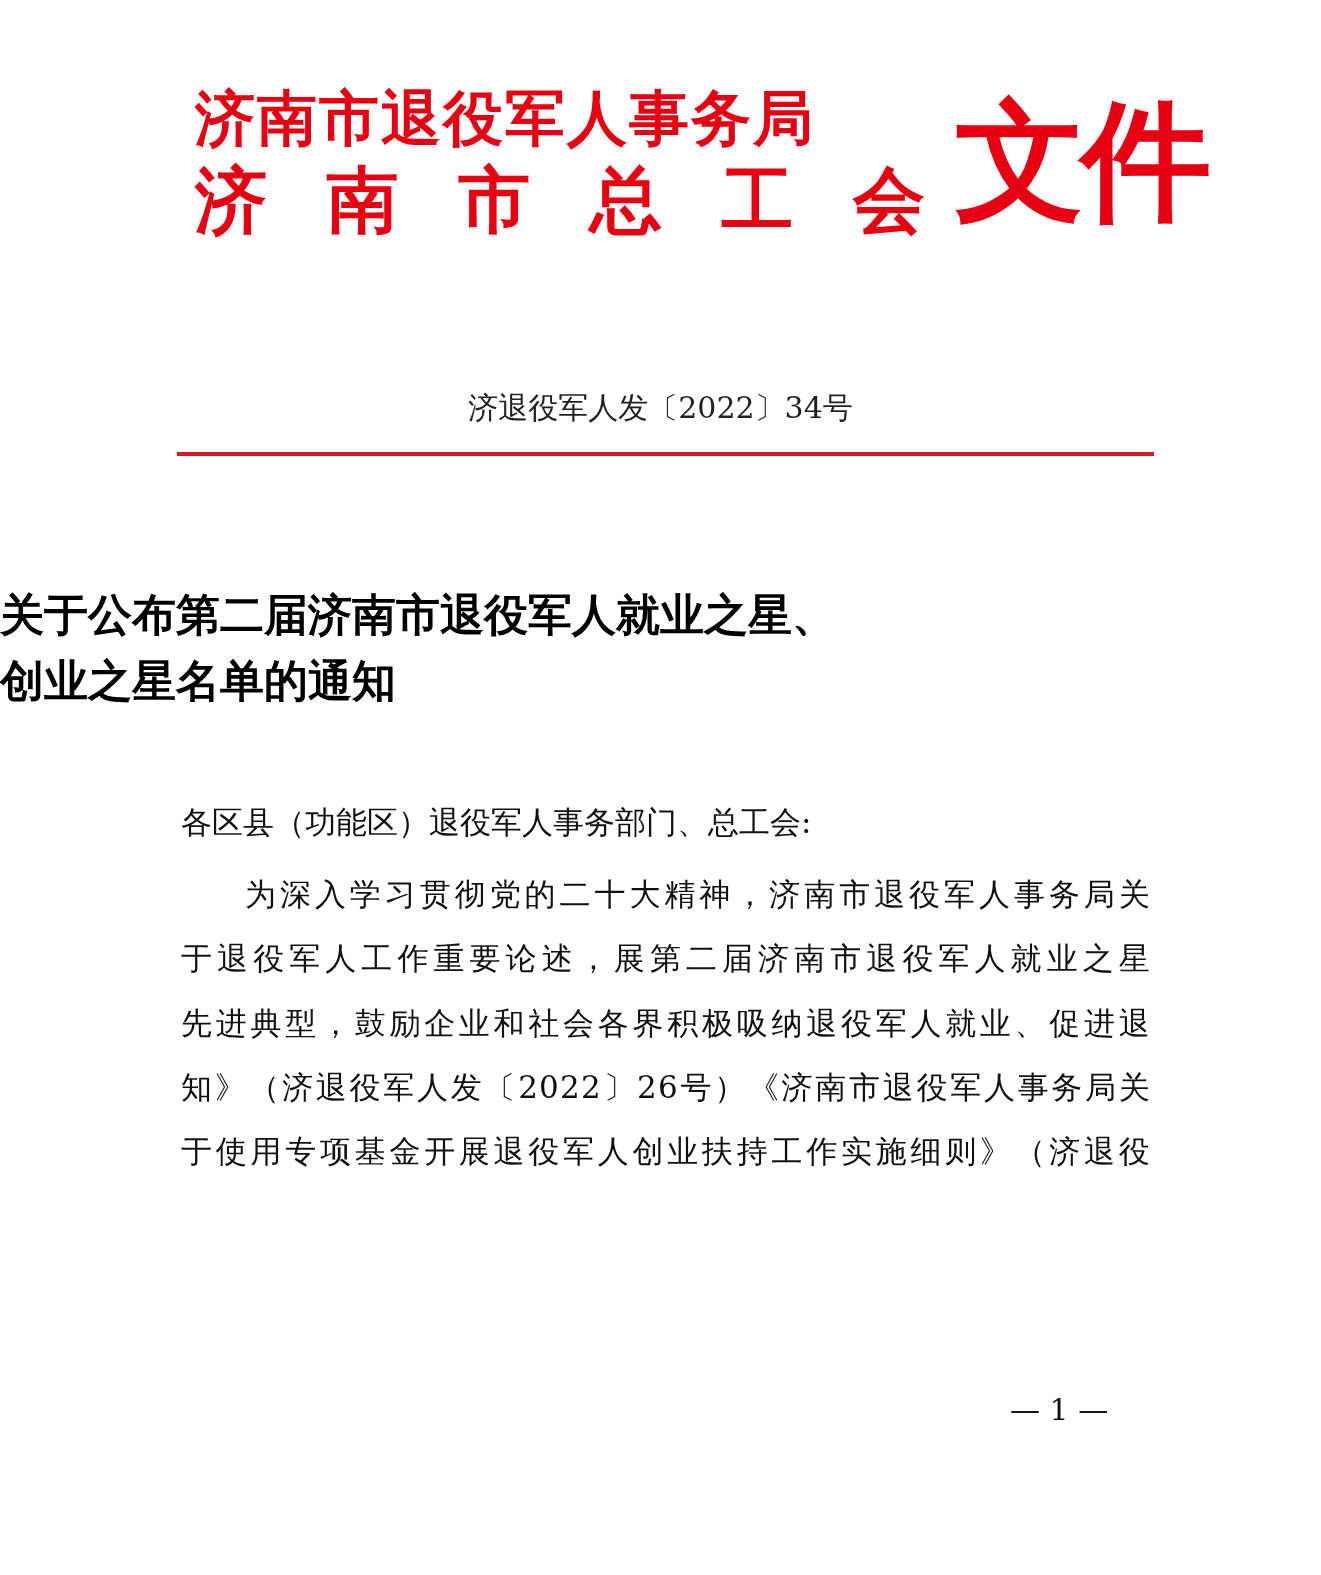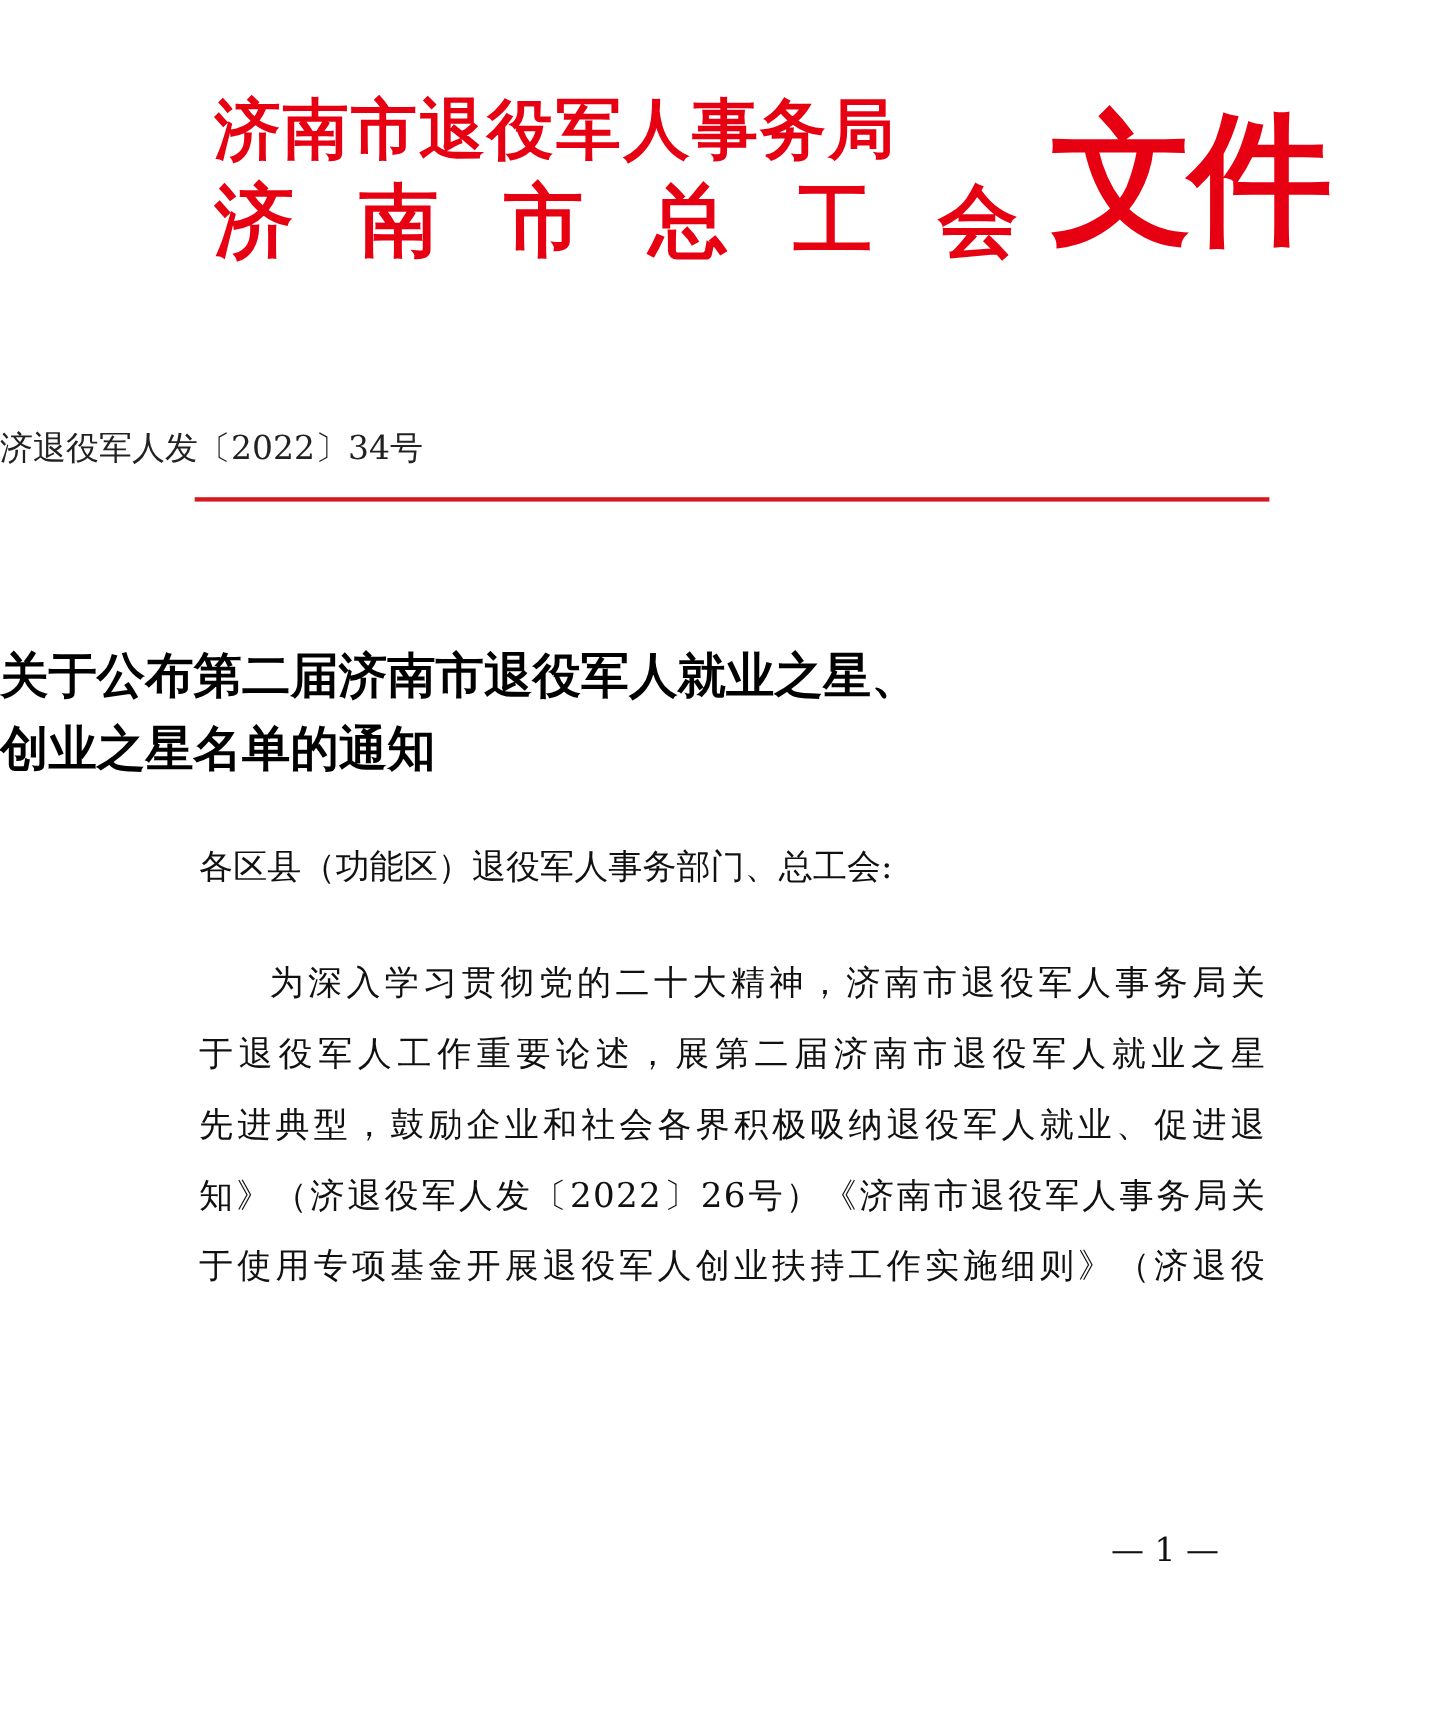--- a/index.html
+++ b/index.html
@@ -4,27 +4,27 @@
 <style>
   html, body { margin: 0; padding: 0; background: #ffffff; }
   body { width: 1321px; height: 1575px; position: relative; overflow: hidden;
          font-family: "DejaVu Serif", "Liberation Serif", serif; color: #111; }
   .header-org { position: absolute; color: #e60012; font-weight: bold;
                 font-family: "DejaVu Serif", "Liberation Serif", serif; }
   .org1 { left: 195px; top: 78px; font-size: 60px; letter-spacing: 2px; line-height: 80px; white-space: nowrap; }
   .org2 { left: 195px; top: 160px; width: 730px; font-size: 72px; line-height: 80px;
           display: flex; justify-content: space-between; }
   .wenjian { position: absolute; left: 955px; top: 92px; font-size: 130px; line-height: 140px;
-             color: #e60012; font-weight: bold; white-space: nowrap; letter-spacing: -4px; }
-  .docno { position: absolute; left: 0; width: 1321px; top: 388px; text-align: left;
+             color: #e60012; font-weight: bold; white-space: nowrap; letter-spacing: -4px; font-family: Liberation Serif, serif; }
+  .docno { position: absolute; left: 0; width: 1321px; top: 388px; text-align: center;
            font-size: 30px; line-height: 40px; color: #222; }
   .redline { position: absolute; left: 177px; top: 452px; width: 977px; height: 4px; background: #d71920; }
   .title { position: absolute; left: 0; width: 1321px; top: 582px; 
            font-size: 44px; font-weight: bold; line-height: 66px; color: #000; }
-  .salutation { position: absolute; left: 181px; top: 766px; font-size: 31px; line-height: 44px; }
+  .salutation { position: absolute; left: 181px; top: 800px; font-size: 31px; line-height: 44px; }
   .body-lines { position: absolute; left: 181px; top: 862px; width: 970px; }
   .line { font-size: 31px; line-height: 64.3px; white-space: nowrap; letter-spacing: 1.2px;
           text-align: justify; text-align-last: justify; display: block; }
   .line.indent { padding-left: 64px; }
   .pageno { position: absolute; left: 1010px; top: 1390px; font-size: 30px; line-height: 40px; white-space: nowrap; }
 </style>
 </head>
 <body>
 
 <div class="header-org org1">济南市退役军人事务局</div>

